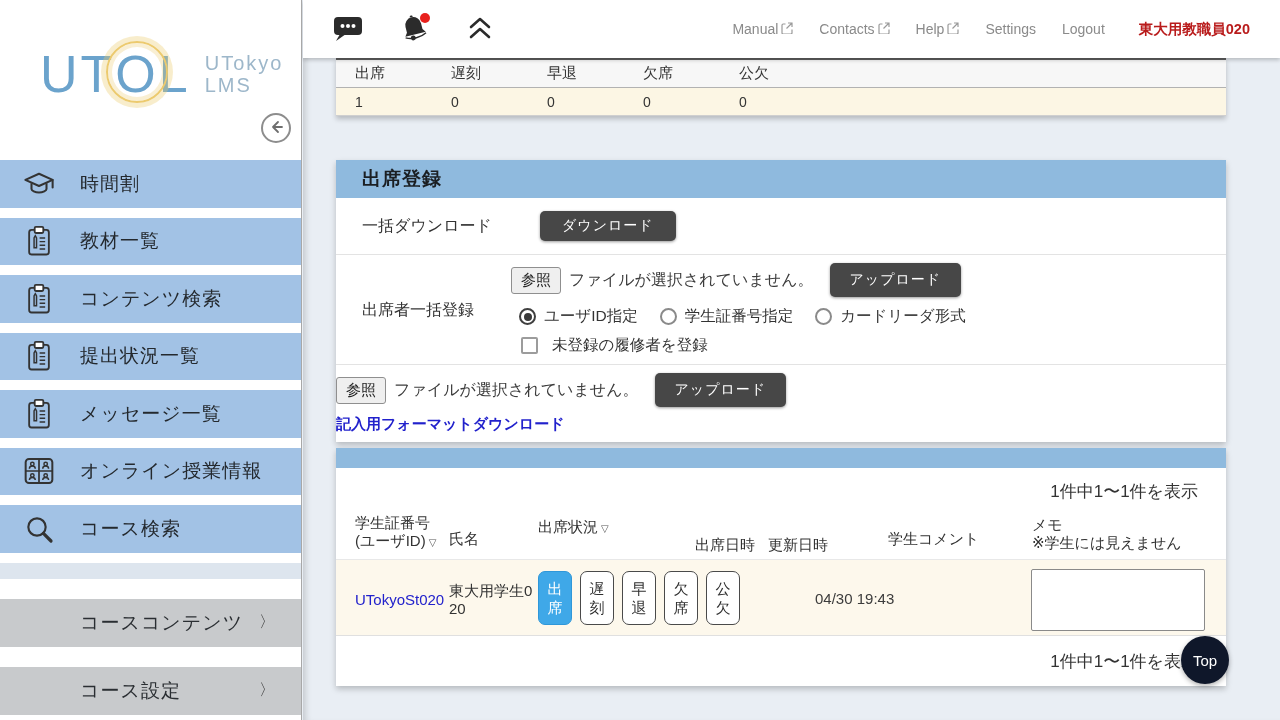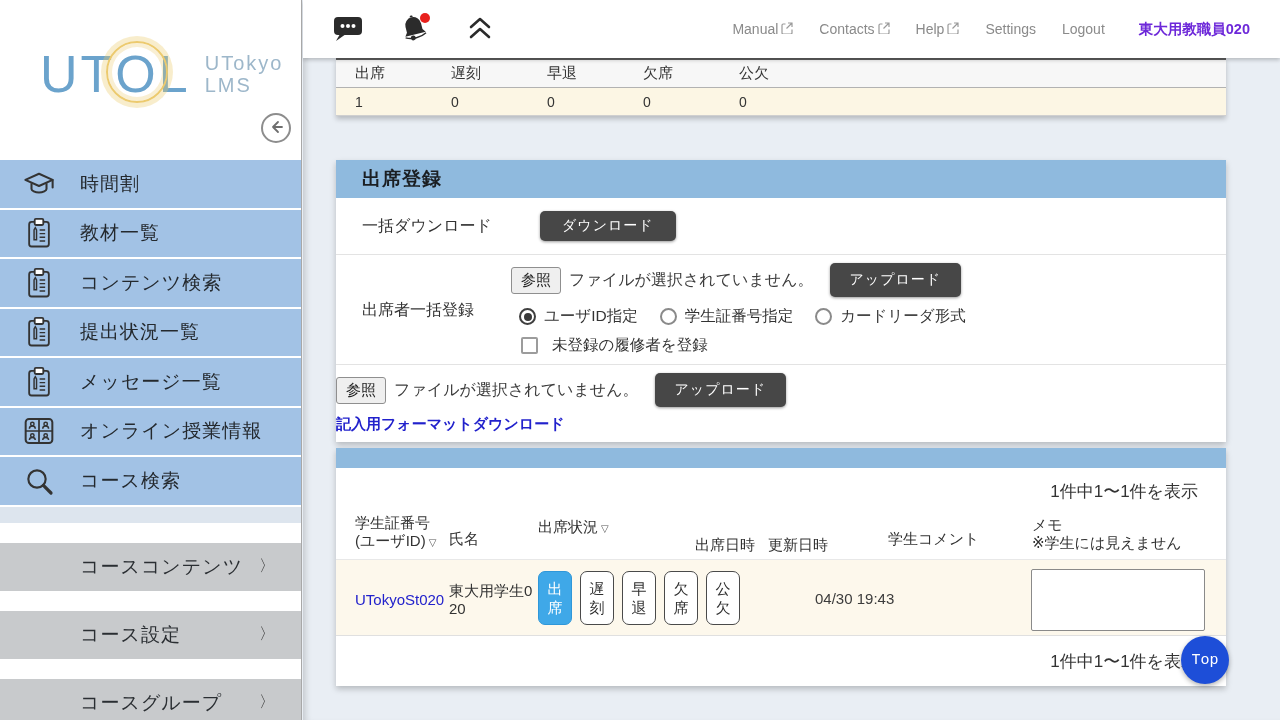--- a/index.html
+++ b/index.html
@@ -8,36 +8,36 @@
 
   
   .sidebar { position:absolute; left:0; top:0; width:302px; height:720px; background:#ffffff; border-right:1px solid #a8a8a8; z-index:5; }
   .logo-area { position:relative; height:160px; background:#fff; }
   .logo { position:absolute; left:40px; top:48px; display:flex; align-items:center; }
   .logo-utol { font-size:52px; font-weight:200; color:#6ba3cc; letter-spacing:3px; line-height:1; }
   .logo-o { position:relative; display:inline-block; }
   .logo-o::before { content:""; position:absolute; left:50%; top:46%; width:58px; height:58px; transform:translate(-50%,-50%); border:2px solid #ecca6e; border-radius:50%; box-shadow:0 0 0 5px rgba(236,202,110,0.35), inset 0 0 0 4px rgba(236,202,110,0.30); }
   .logo-sub { margin-left:14px; font-size:20px; line-height:22px; color:#9db7ca; letter-spacing:2px; white-space:pre-line; }
   .collapse-btn { position:absolute; left:261px; top:113px; width:30px; height:30px; border-radius:50%; border:2px solid #8d8d8d; background:#fff; color:#6e6e6e; display:flex; align-items:center; justify-content:center; cursor:pointer; }
-  .nav-item { height:47.5px; margin-bottom:2px; background:#a2c2e5; display:flex; align-items:center; padding-left:20px; cursor:pointer; }
+  .nav-item { height:47.5px; margin-bottom:10px; background:#a2c2e5; display:flex; align-items:center; padding-left:20px; cursor:pointer; }
   .nav-item .nicon { width:38px; height:36px; display:flex; align-items:center; justify-content:center; }
   .nav-item .nlabel { margin-left:22px; font-size:19px; color:#24292e; letter-spacing:1px; }
   .nav-gap { height:16px; background:#dde5ee; margin-bottom:2px; }
   .course-item { height:48px; margin-bottom:2px; background:#c8cacc; display:flex; align-items:center; padding-left:80px; position:relative; cursor:pointer;margin-top:20px; }
   .course-item .clabel { font-size:19px; color:#2a2e32; letter-spacing:1px; }
   .course-item .chev { position:absolute; right:26px; font-size:16px; color:#3a3a3a; }
 
   
   .main-bg { position:absolute; left:303px; top:0; width:977px; height:720px; background:#e9eef4; box-shadow:inset 7px 0 7px -5px rgba(0,0,0,0.18); }
   .topbar { position:absolute; left:303px; top:0; width:977px; height:58px; background:#ffffff; box-shadow:0 2px 4px rgba(0,0,0,0.22); z-index:4; display:flex; align-items:center; }
   .topbar-icons { display:flex; align-items:center; gap:34px; margin-left:30px; }
   .tb-icon { position:relative; cursor:pointer; display:flex; align-items:center; }
   .topbar-right { margin-left:auto; display:flex; align-items:center; gap:26px; margin-right:30px; }
   .tb-link { font-size:14px; color:#8a8a8a; text-decoration:none; display:flex; align-items:center; gap:3px; cursor:pointer; }
-  .tb-user { font-size:14.5px; color:#6d28d9; font-weight:bold; margin-left:8px; }
+  .tb-user { font-size:14.5px; color:#b91c1c; font-weight:bold; margin-left:8px; }
 
   
   .summary-panel { position:absolute; left:336px; top:58px; width:890px; z-index:3; box-shadow:0 3px 5px rgba(0,0,0,0.22); }
   .sum-header { display:flex; height:30px; align-items:center; background:#f7f7f7; border-top:2px solid #5f5f5f; border-bottom:1px solid #b2b2b2; }
   .sum-header .cell, .sum-row .cell { width:96px; padding-left:19px; font-size:15px; color:#333; }
   .sum-row { display:flex; height:28px; align-items:center; background:#fcf6e4; border-bottom:1px solid #cfcfcf; }
   .sum-row .cell { font-size:14px; }
 
   
   .register-panel { position:absolute; left:336px; top:160px; width:890px; background:#fff; z-index:3; box-shadow:0 3px 6px rgba(0,0,0,0.22); }
@@ -78,21 +78,21 @@
   .status-group { position:absolute; left:202px; top:11px; display:flex; gap:8px; }
   .st-btn { width:34px; height:54px; border:1.5px solid #4a4a4a; border-radius:7px; background:#fff; color:#2e2e2e; font-size:15px; line-height:19px; padding:7px 0; text-align:center; word-break:break-all; cursor:pointer; font-family:inherit; }
   .st-btn .vt { display:inline-block; width:17px; word-break:break-all; }
   .st-btn.active { background:#3fa8e8; border-color:#2f97d9; color:#fff; }
   .rc-time { position:absolute; left:479px; top:30px; font-size:15px; color:#3c3c3c; }
   .memo-box { position:absolute; left:695px; top:9px; width:174px; height:62px; border:1px solid #8a8a8a; border-radius:2px; background:#fff; resize:none; font-family:inherit; font-size:14px; padding:4px; }
   .list-footer { position:relative; height:49px; }
   .footer-count { position:absolute; right:28px; top:14px; font-size:17px; color:#333; }
 
   
-  .top-btn { position:absolute; left:1181px; top:636px; width:48px; height:48px; border-radius:50%; background:#1d4ed8; border:none; color:#fff; font-size:15px; cursor:pointer; z-index:9; box-shadow:0 2px 5px rgba(0,0,0,0.3);font-family:Liberation Mono, monospace; }
+  .top-btn { position:absolute; left:1181px; top:636px; width:48px; height:48px; border-radius:50%; background:#0f172a; border:none; color:#fff; font-size:15px; cursor:pointer; z-index:9; box-shadow:0 2px 5px rgba(0,0,0,0.3); }
 </style>
 </head>
 <body>
 
 <div class="page">
 
   <aside class="sidebar">
     <div class="logo-area">
       <div class="logo">
         <span class="logo-utol">UT<span class="logo-o">O</span>L</span>

